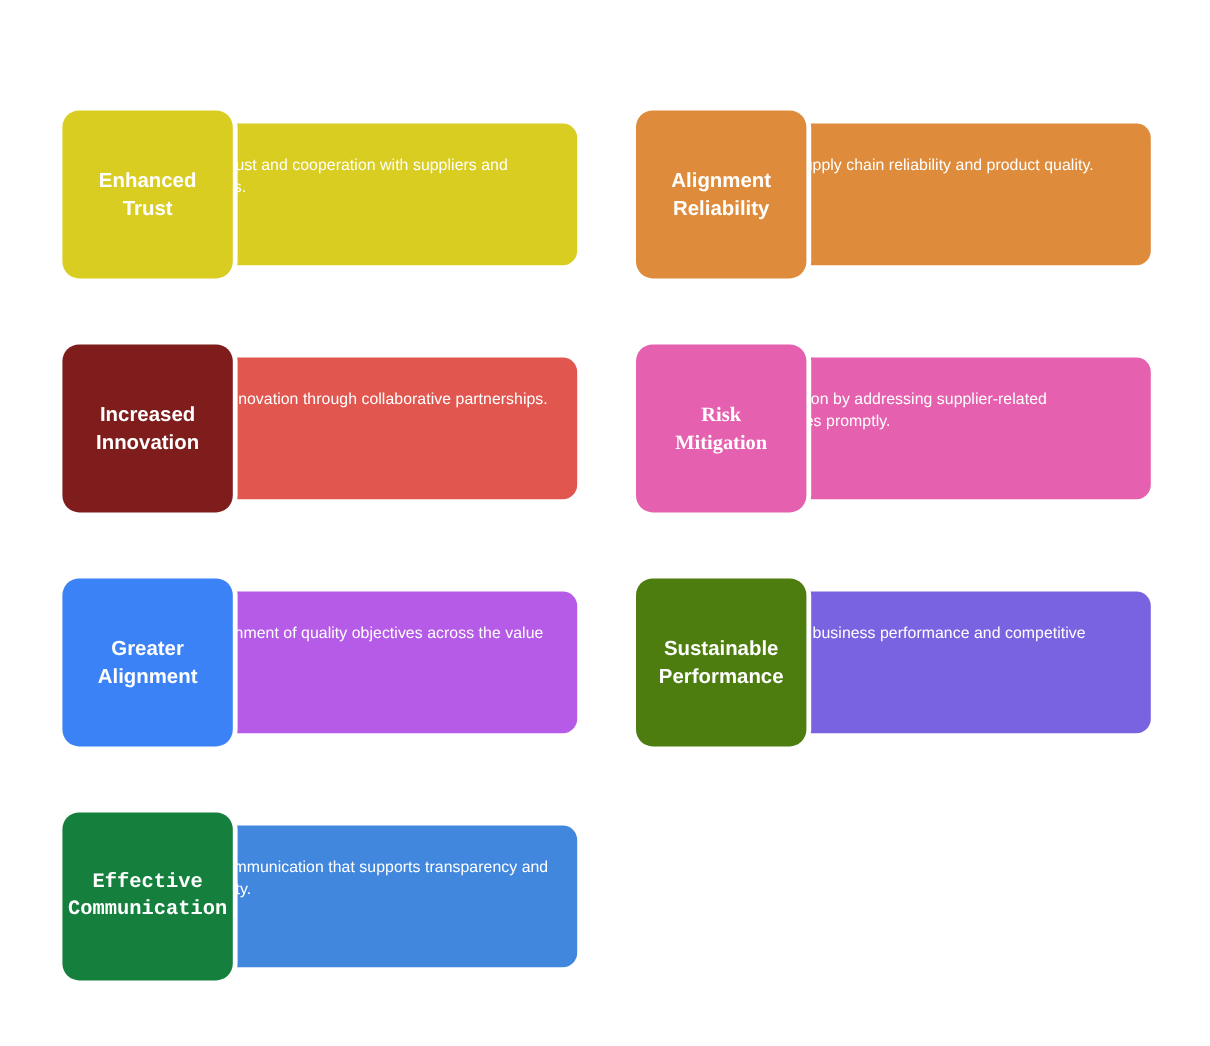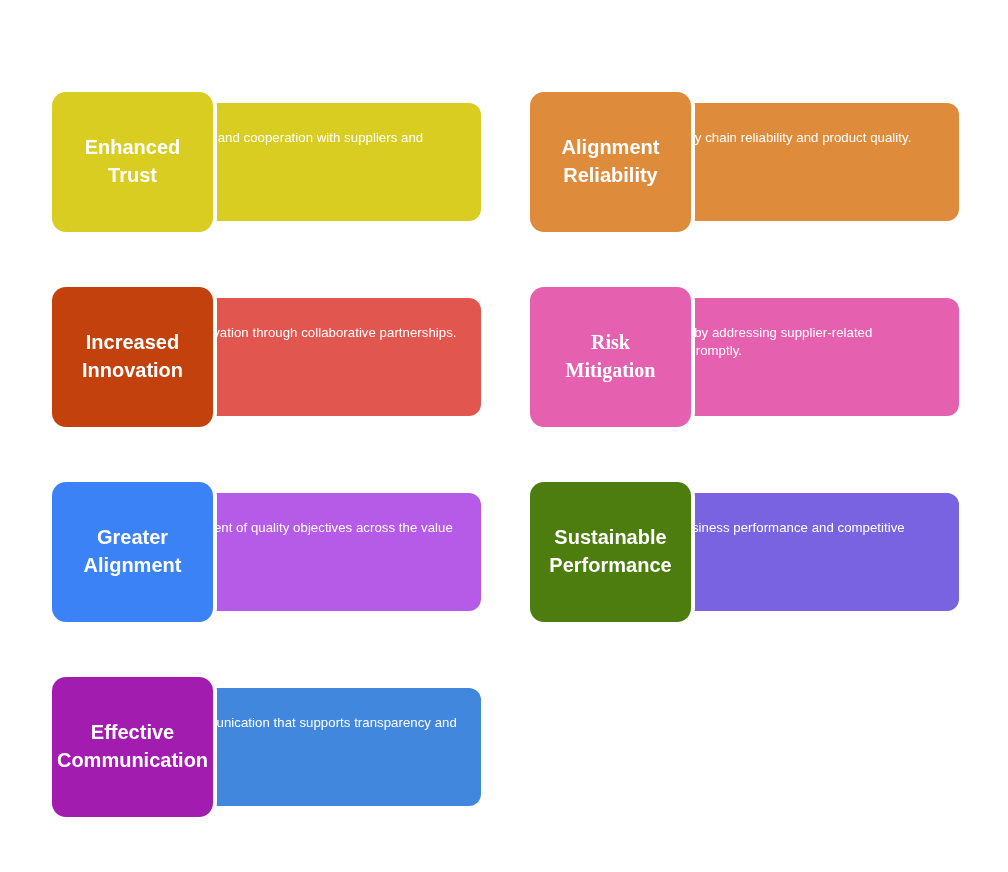--- a/index.html
+++ b/index.html
@@ -49,30 +49,30 @@
     line-height: 1.38;
     font-weight: 400;
     letter-spacing: 0.05px;
   }
 
   
   .card-label {
     position: absolute;
     left: 0;
     top: 0;
-    width: 161px;
+    width: 142px;
     height: 140px;
     border-radius: 14px;
     box-sizing: border-box;
     display: flex;
     align-items: center;
     justify-content: center;
     text-align: center;
     color: #ffffff;
-    font-size: 20px;
+    font-size: 17px;
     font-weight: bold;
     line-height: 1.38;
     padding: 0 24px;
     
     box-shadow: 4px 0 0 0 #ffffff;
   }
 
   .card-label span,
   .card-desc span {
     display: block;
@@ -98,21 +98,21 @@
     </div>
     <div class="card-label" style="background: rgb(222, 140, 60);">
       <span>Alignment Reliability</span>
     </div>
   </div>
 
   <div class="card col-left row-2">
     <div class="card-desc" style="background: rgb(225, 86, 79);">
       <span>Increased innovation through collaborative partnerships.</span>
     </div>
-    <div class="card-label" style="background: #c2410c;">
+    <div class="card-label" style="background: #7f1d1d;">
       <span>Increased Innovation</span>
     </div>
   </div>
 
   <div class="card col-right row-2">
     <div class="card-desc" style="background: rgb(229, 96, 174);">
       <span>Risk mitigation by addressing supplier-related vulnerabilities promptly.</span>
     </div>
     <div class="card-label" style="background: rgb(229, 96, 174); font-family: Liberation Serif, serif;">
       <span>Risk Mitigation</span>
@@ -134,18 +134,18 @@
     </div>
     <div class="card-label" style="background: #4d7c0f;">
       <span>Sustainable Performance</span>
     </div>
   </div>
 
   <div class="card col-left row-4">
     <div class="card-desc" style="background: rgb(66, 135, 222);">
       <span>Effective communication that supports transparency and accountability.</span>
     </div>
-    <div class="card-label" style="background: #a21caf;">
+    <div class="card-label" style="background: #15803d; font-family: Liberation Mono, monospace;">
       <span>Effective Communication</span>
     </div>
   </div>
 
 </div>
 
 </body></html>

